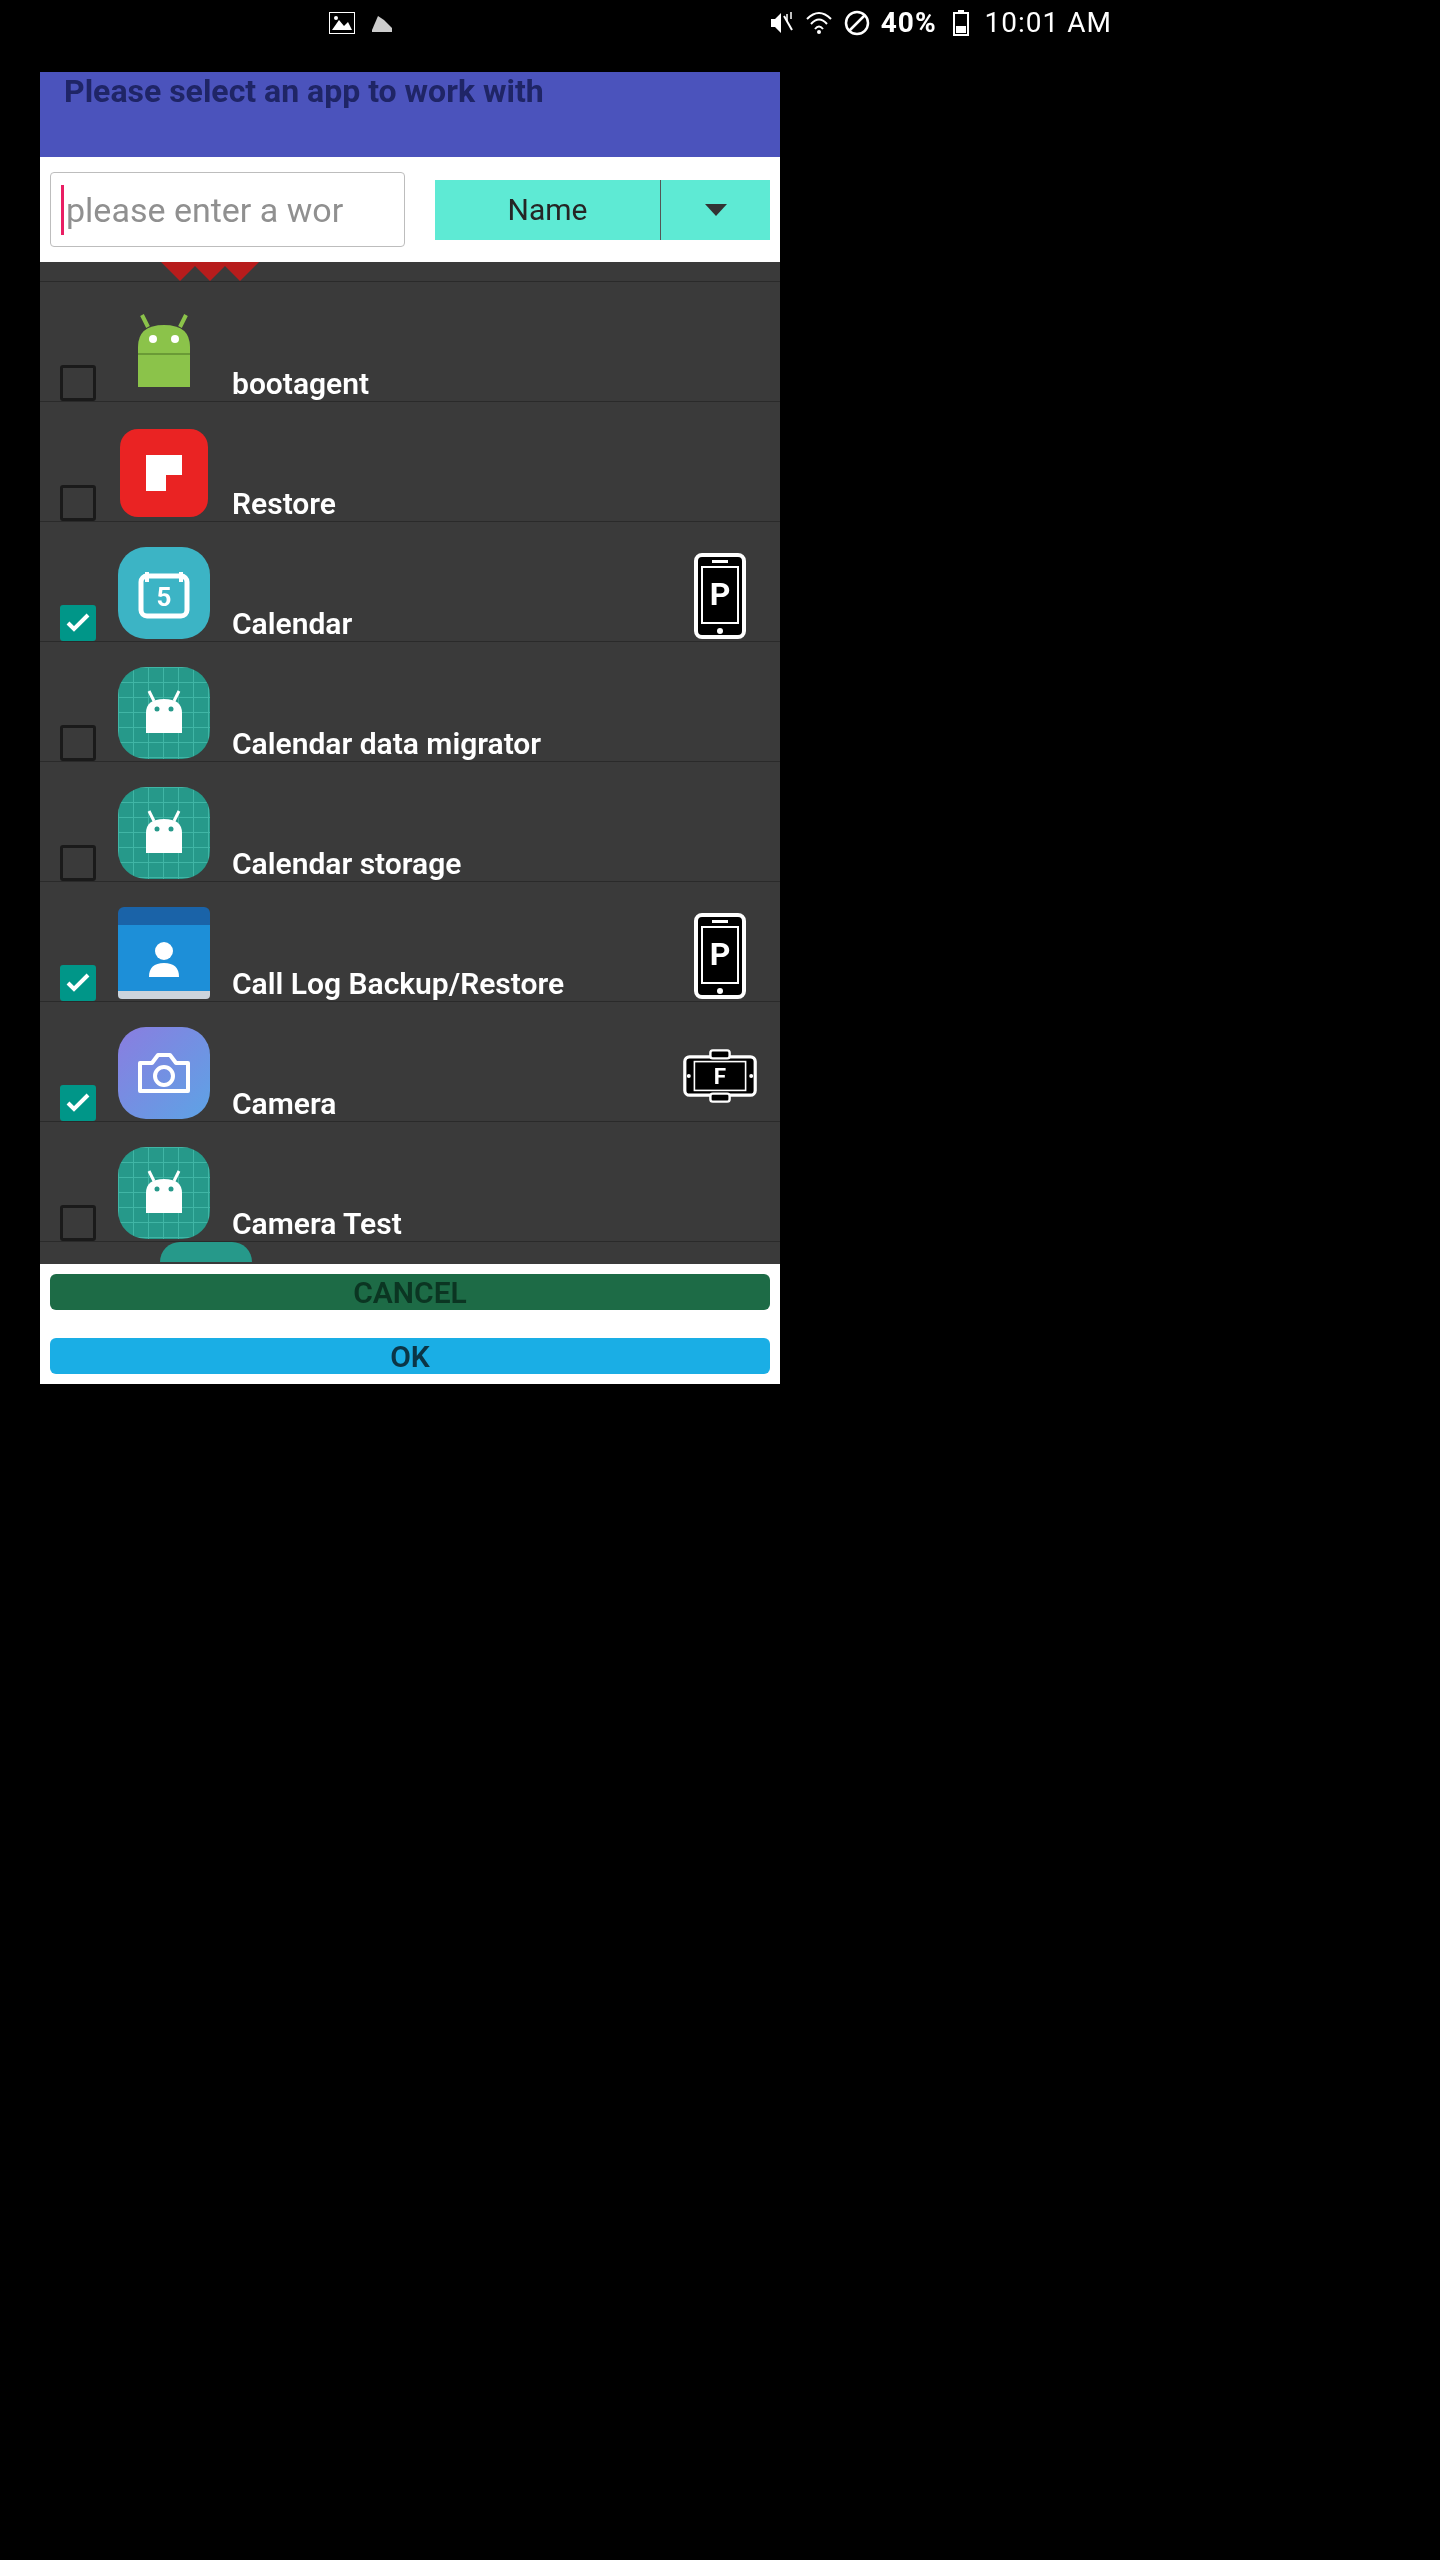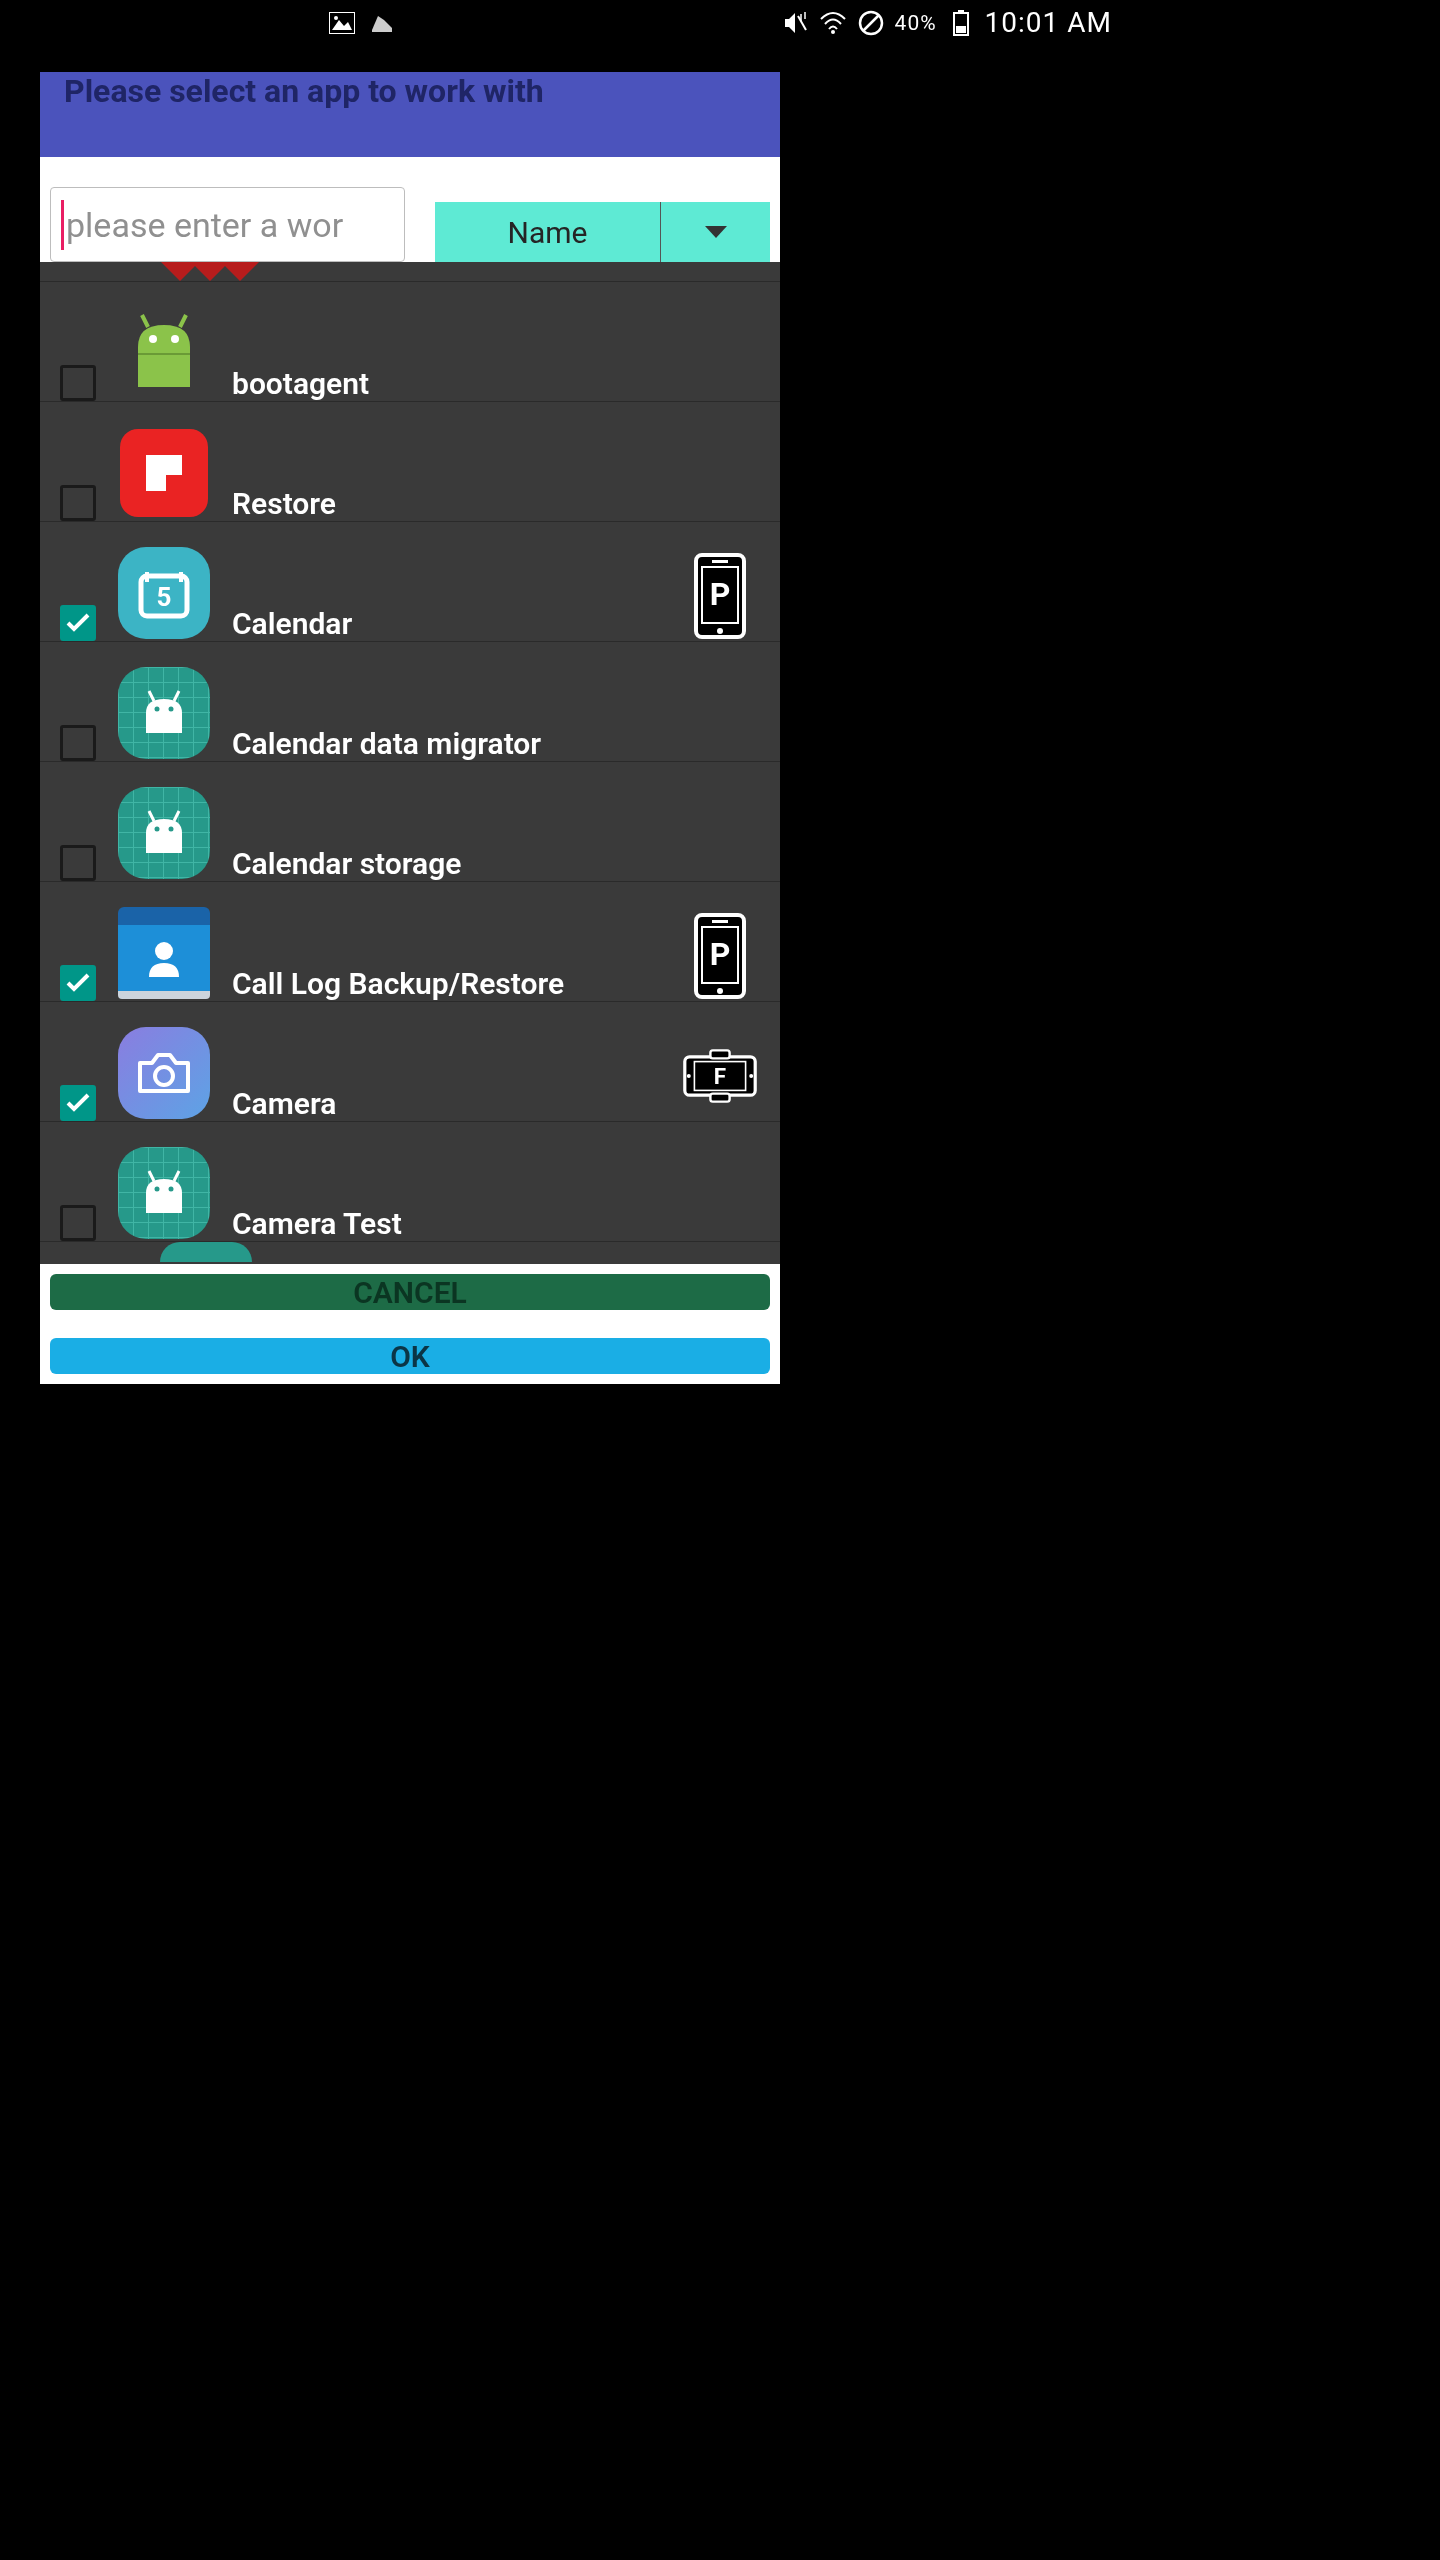--- a/index.html
+++ b/index.html
@@ -14,21 +14,21 @@
     .status-bar {
       height: 45px;
       display: flex;
       align-items: center;
       justify-content: space-between;
       padding: 0 18px;
       color: #fff;
     }
     .status-left { display: flex; gap: 12px; align-items: center; }
     .status-right { display: flex; gap: 10px; align-items: center; font-size: 28px; }
-    .status-right .pct { font-size: 21px; letter-spacing: 1px; }
+    .status-right .pct { font-size: 28px; letter-spacing: 1px; font-weight: bold; }
     .status-right .time { font-size: 28px; letter-spacing: 1px; }
     .status-icon { width: 28px; height: 28px; display: inline-flex; align-items: center; justify-content: center; }
     .phone-body {
       position: absolute;
       top: 72px;
       left: 40px;
       width: 740px;
       height: 1312px;
       background: #3a3a3a;
       display: flex;
@@ -43,21 +43,21 @@
     }
     .dialog-title {
       color: #1f2566;
       font-size: 32px;
       font-weight: bold;
     }
     .filter-bar {
       background: #fff;
       height: 105px;
       display: flex;
-      align-items: flex-end;
+      align-items: center;
       padding: 0 10px;
       gap: 30px;
     }
     .search-field {
       flex: 0 0 355px;
       height: 75px;
       border: 1px solid #bdbdbd;
       border-radius: 4px;
       display: flex;
       align-items: center;

